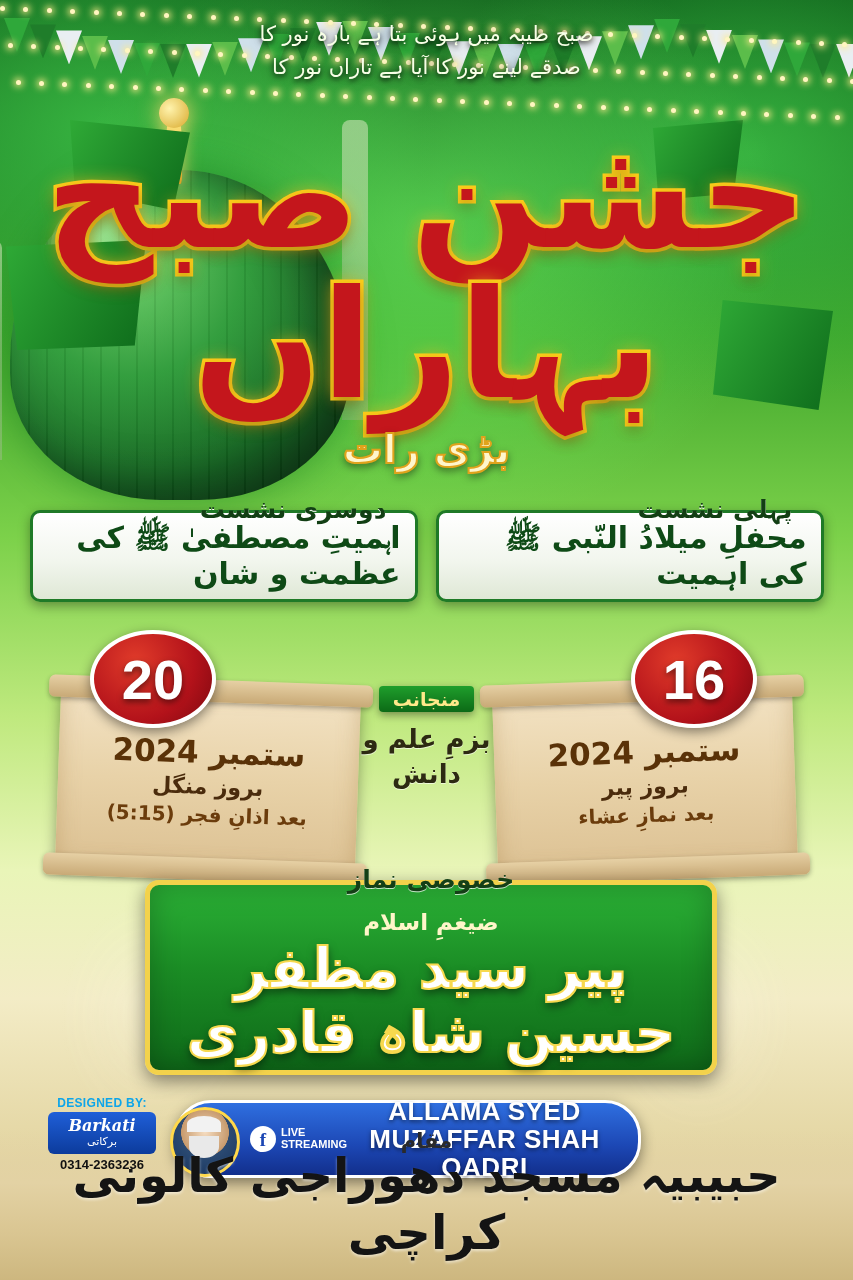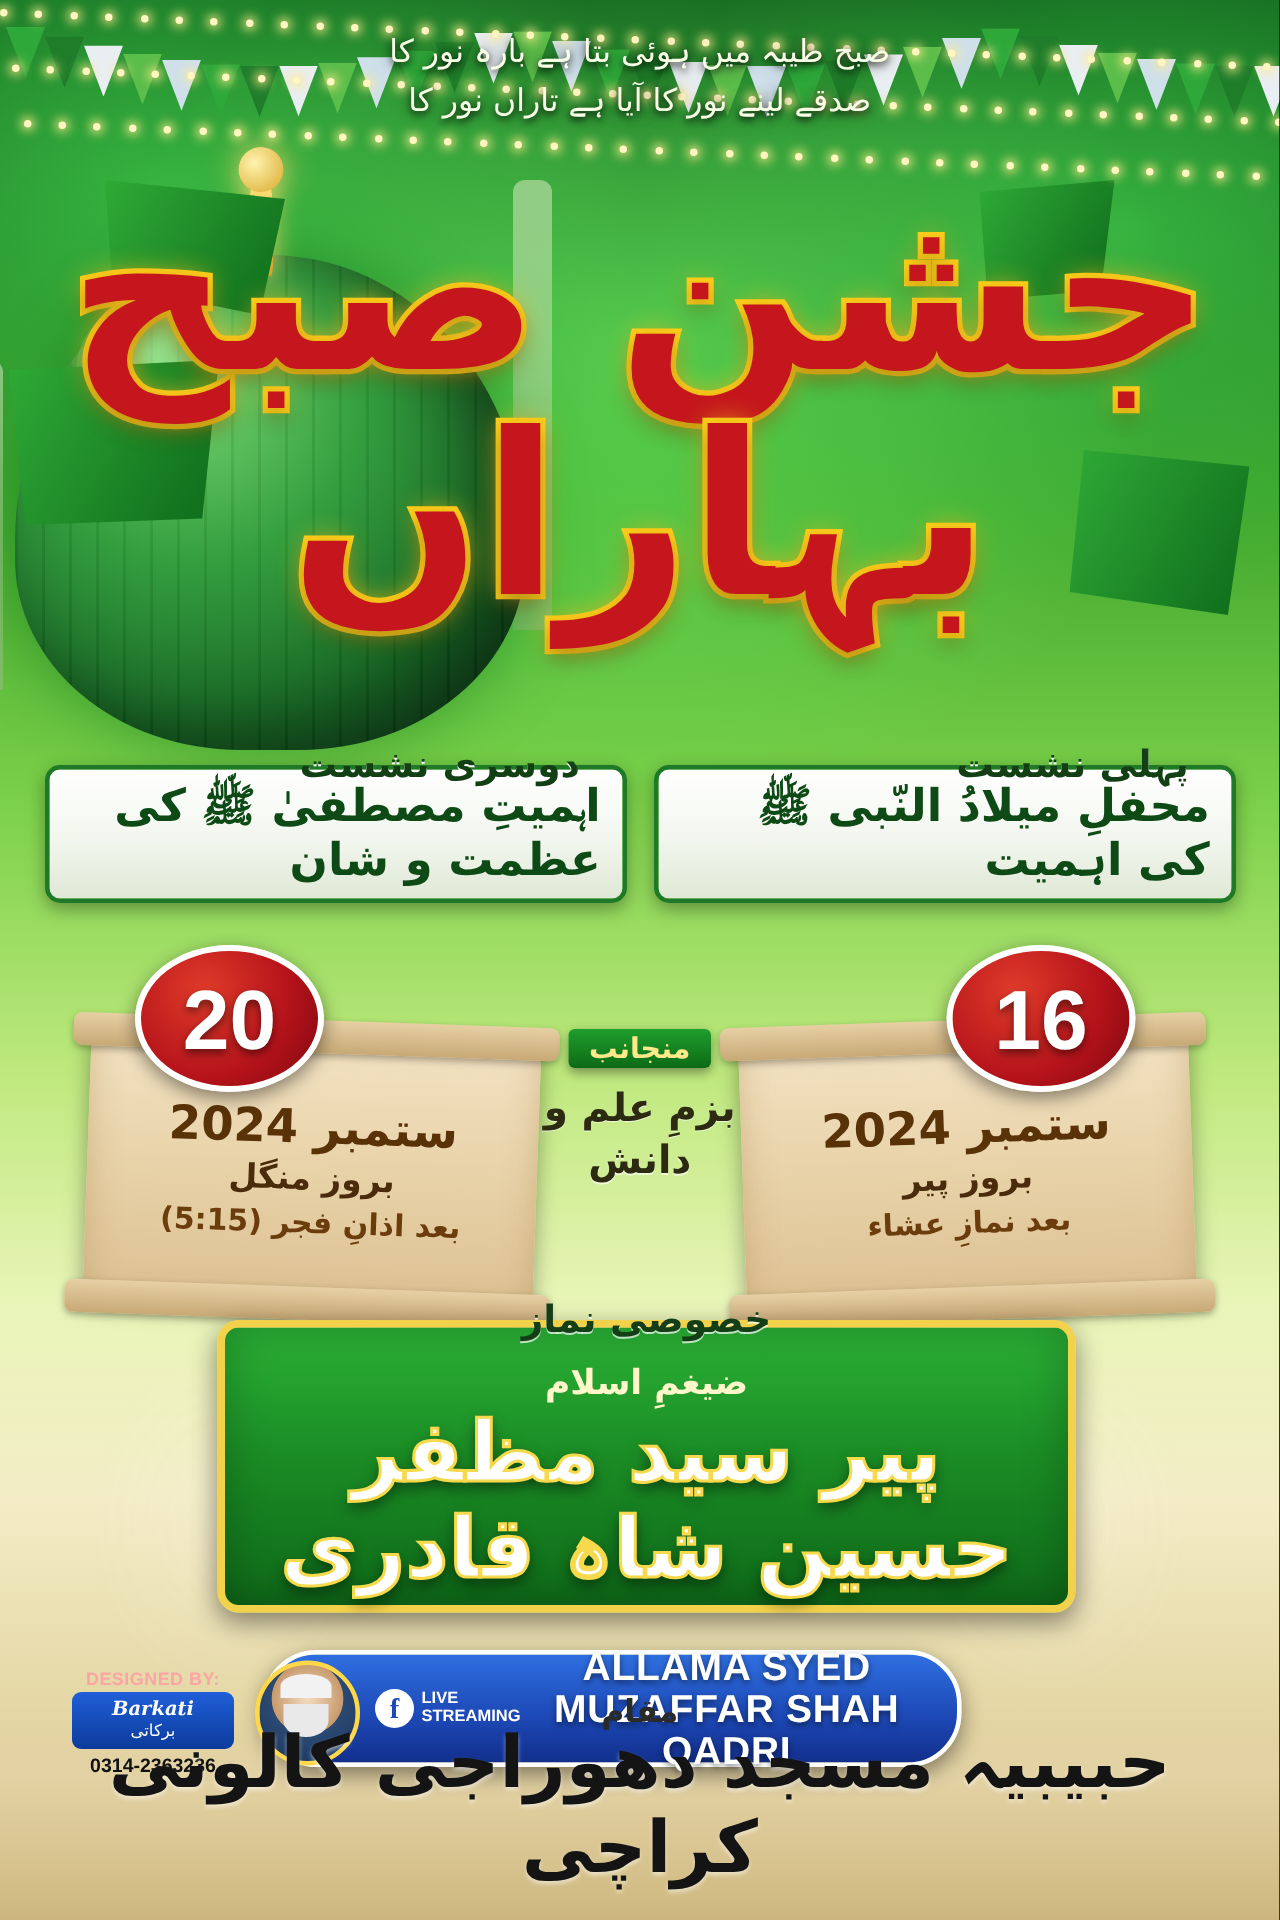--- a/index.html
+++ b/index.html
@@ -399,35 +399,34 @@
     left: 48px;
     top: 1096px;
     width: 108px;
     text-align: center;
     z-index: 10;
   }
   .designer-title {
     font-family: "Liberation Sans", sans-serif;
     font-size: 12px;
     font-weight: bold;
-    color: #fca5a5;
+    color: #0ea5e9;
     letter-spacing: 0.3px;
-    margin-top: 16px;
   }
   .designer-logo {
     margin-top: 2px;
     background: linear-gradient(180deg, #1f5fd8, #0c3b9c);
     border-radius: 6px;
     color: #fff;
     padding: 4px 0 6px;
   }
   .designer-logo .brand {
     font-family: "DejaVu Serif", serif;
     font-style: italic;
-    font-size: 13px;
+    font-size: 16px;
     font-weight: bold;
   }
   .designer-logo .brand-ur {
     font-family: "DejaVu Sans", sans-serif;
     font-size: 11px;
     direction: rtl;
   }
   .designer-phone {
     margin-top: 3px;
     font-family: "Liberation Sans", sans-serif;
@@ -710,20 +709,21 @@
       <div class="light-dot" style="left: 850.2px; top: 79px;"></div>
     </div>
 
   <div class="couplet">
     <div>صبح طیبہ میں ہوئی بتا ہے بارہ نور کا</div>
     <div>صدقے لینے نور کا آیا ہے تاراں نور کا</div>
   </div>
 
   <div class="title-block">
     <div class="title-main">جشن صبح بہاراں</div>
+    <div class="title-sub">بڑی رات</div>
   </div>
 
   <div class="sessions">
     <div class="session">
       <div class="session-label">پہلی نشست</div>
       <div class="session-text">محفلِ میلادُ النّبی ﷺ کی اہمیت</div>
     </div>
     <div class="session">
       <div class="session-label">دوسری نشست</div>
       <div class="session-text">اہمیتِ مصطفیٰ ﷺ کی عظمت و شان</div>

